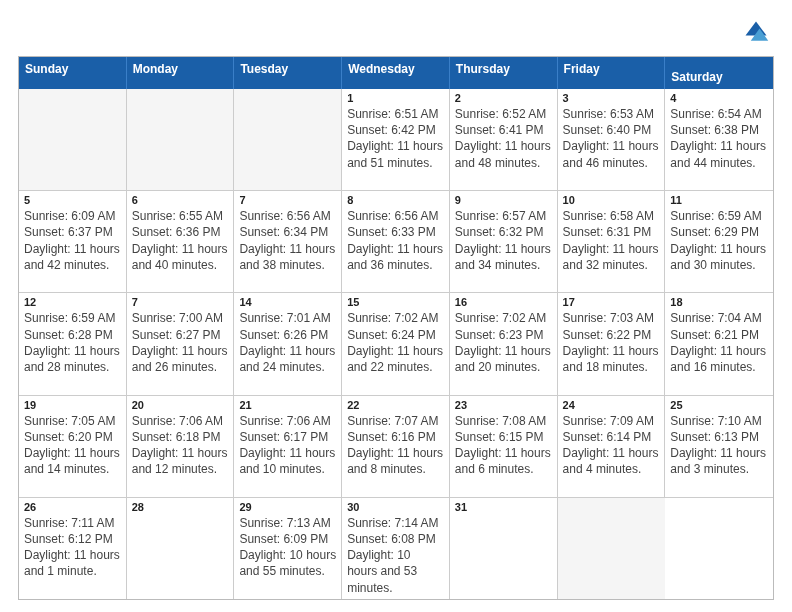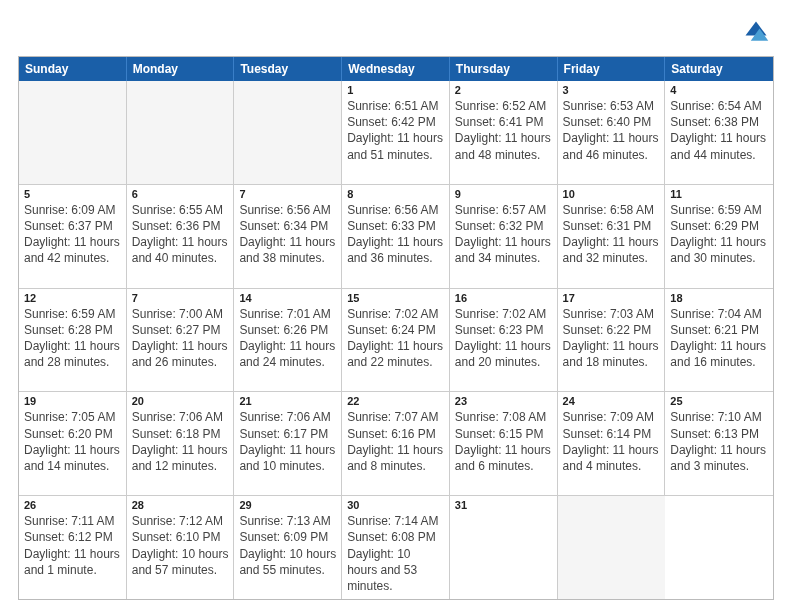--- a/index.html
+++ b/index.html
@@ -67,21 +67,21 @@
       background: #1a5fa8;
     }
     .day-header {
       color: #fff;
       font-size: 12px;
       font-weight: bold;
       padding: 5px 6px;
       text-align: left;
       border-right: 1px solid #3a7fc8;
     }
-    .day-header:last-child { border-right: none; }
+    .day-header:last-child { border-right: none; margin-top: 8px; }
     .calendar-body {
       flex: 1;
       display: flex;
       flex-direction: column;
     }
     .calendar-row {
       display: grid;
       grid-template-columns: repeat(7, 1fr);
       flex: 1;
       border-top: 1px solid #ccc;
@@ -331,24 +331,20 @@
         <div class="calendar-row">
           <div class="calendar-cell">
             <div class="cell-date">26</div>
             <div class="cell-info">Sunrise: 7:11 AM
 Sunset: 6:12 PM
 Daylight: 11 hours
 and 1 minute.</div>
           </div>
           <div class="calendar-cell">
             <div class="cell-date">28</div>
-            <div class="cell-info">Sunrise: 7:12 AM
-Sunset: 6:10 PM
-Daylight: 10 hours
-and 57 minutes.</div>
           </div>
           <div class="calendar-cell">
             <div class="cell-date">29</div>
             <div class="cell-info">Sunrise: 7:13 AM
 Sunset: 6:09 PM
 Daylight: 10 hours
 and 55 minutes.</div>
           </div>
           <div class="calendar-cell">
             <div class="cell-date">30</div>

